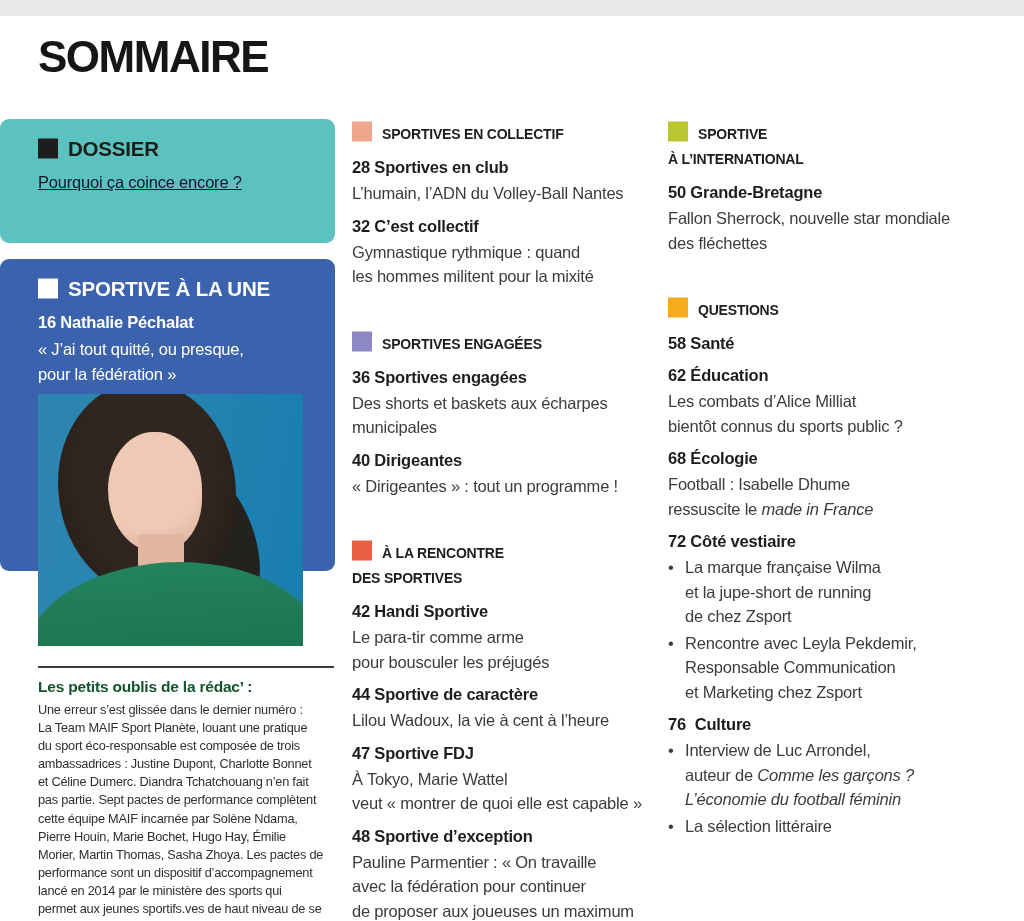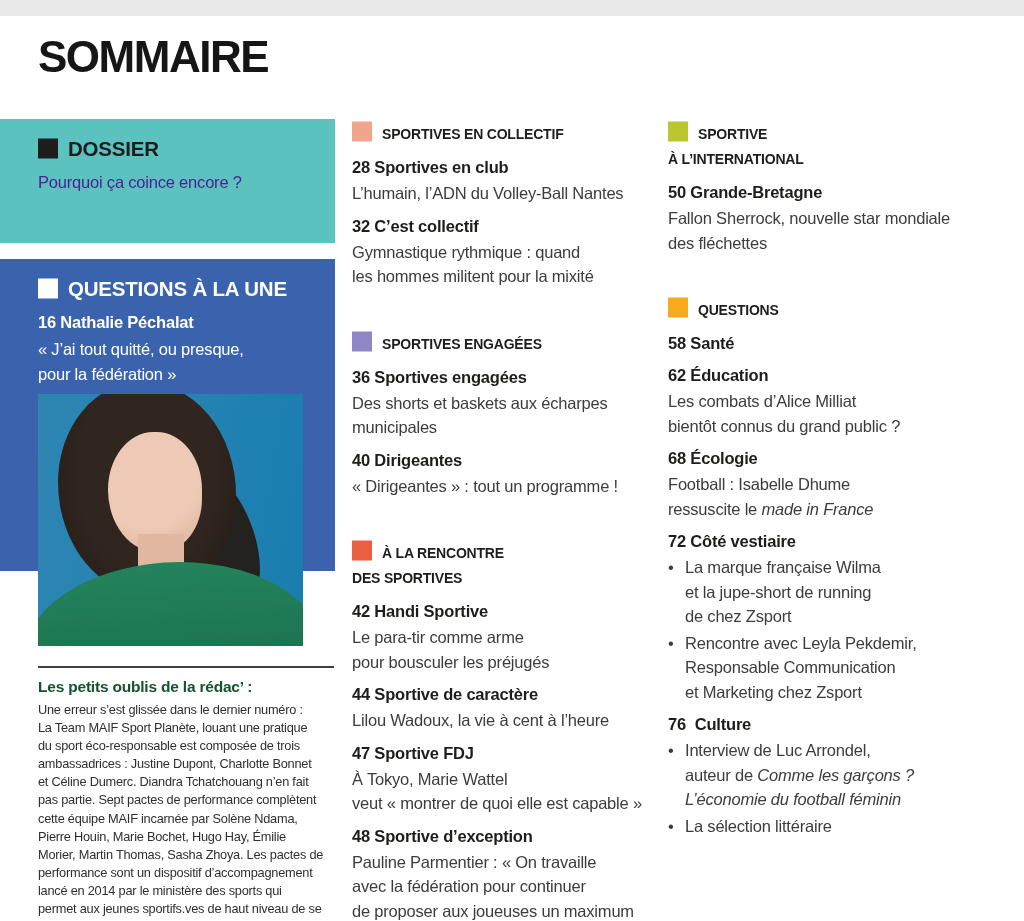--- a/index.html
+++ b/index.html
@@ -7,29 +7,29 @@
   #page {
     position:relative; width:1024px; height:921px; background:#ffffff;
     font-family:"Liberation Sans", sans-serif; overflow:hidden;
     margin:16px auto;
   }
   
   #page-title {
     position:absolute; left:38px; top:16px;
     font-size:44px; font-weight:bold; letter-spacing:-1.5px; color:#161616;
   }
-  .colorbox { position:absolute; left:0; width:335px; padding:17px 14px 7px 38px; }
+  .colorbox { position:absolute; left:0; width:335px; padding:17px 14px 7px 38px;border-radius:9px; }
   #dossier-box { top:103px; height:124px; }
   #une-box { top:243px; height:312px; }
   .box-header { font-size:20.5px; font-weight:bold; letter-spacing:-0.2px; line-height:25px; margin-bottom:9px; white-space:pre-line; }
   .sq { display:inline-block; width:20px; height:20px; margin-right:10px; transform:translateY(2.5px); }
   .entry-num-title { font-size:16.5px; font-weight:bold; line-height:24px; letter-spacing:-0.2px; }
   .entry-desc { font-size:16.5px; line-height:24.5px; letter-spacing:-0.2px; margin-top:3px; white-space:pre-line; }
   #dossier-box .box-header, #dossier-box .entry-num-title { color:#1d1d1b; }
-  #dossier-box .entry-desc { color:#4c1d95; }
+  #dossier-box .entry-desc { color:#0f172a;text-decoration:underline; }
   #une-box .box-header, #une-box .entry-num-title, #une-box .entry-desc { color:#ffffff; }
 
   
   #photo {
     position:absolute; left:38px; top:378px; width:265px; height:252px; z-index:2;
     background:linear-gradient(100deg,#2e85b2 0%,#2584b2 45%,#187dae 100%);
     overflow:hidden;
   }
   .hair-shape { position:absolute; left:20px; top:-12px; width:178px; height:215px;
     background:radial-gradient(ellipse at 50% 42%, #30261f 55%, #1f1813 100%);
@@ -72,21 +72,21 @@
 <div id="page">
 
   <div id="page-title">SOMMAIRE</div>
 
   <div class="colorbox" id="dossier-box" style="background-color: rgb(91, 194, 191);">
     <div class="box-header"><span class="sq" style="background-color: rgb(29, 29, 27);"></span><span>DOSSIER</span></div>
     <div class="entry-desc">Pourquoi ça coince encore ?</div>
   </div>
 
   <div class="colorbox" id="une-box" style="background-color: rgb(59, 99, 173);">
-    <div class="box-header"><span class="sq" style="background-color: rgb(255, 255, 255);"></span><span>QUESTIONS À LA UNE</span></div>
+    <div class="box-header"><span class="sq" style="background-color: rgb(255, 255, 255);"></span><span>SPORTIVE À LA UNE</span></div>
     <div class="entry-num-title"><span>16</span> <span>Nathalie Péchalat</span></div>
     <div class="entry-desc">« J’ai tout quitté, ou presque,
 pour la fédération »</div>
   </div>
 
   <div id="photo">
     <div class="hair-strand"></div>
     <div class="hair-shape"></div>
     <div class="face-shape"></div>
     <div class="neck-shape"></div>
@@ -158,21 +158,21 @@
 des fléchettes</div>
     </div>
 
     <div class="sec">
       <div class="sec-header"><span class="sq" style="background-color: rgb(246, 170, 28);"></span><span>QUESTIONS</span></div>
 
       <div class="e-title"><span>58</span> <span>Santé</span></div>
 
       <div class="e-title"><span>62</span> <span>Éducation</span></div>
       <div class="e-desc">Les combats d’Alice Milliat
-bientôt connus du grand public ?</div>
+bientôt connus du sports public ?</div>
 
       <div class="e-title"><span>68</span> <span>Écologie</span></div>
       <div class="e-desc"><span>Football : Isabelle Dhume
 ressuscite le </span><span class="it">made in France</span></div>
 
       <div class="e-title"><span>72</span> <span>Côté vestiaire</span></div>
       <div class="b-row">
           <span class="b-dot">•</span>
           <span class="b-txt">La marque française Wilma
 et la jupe-short de running

